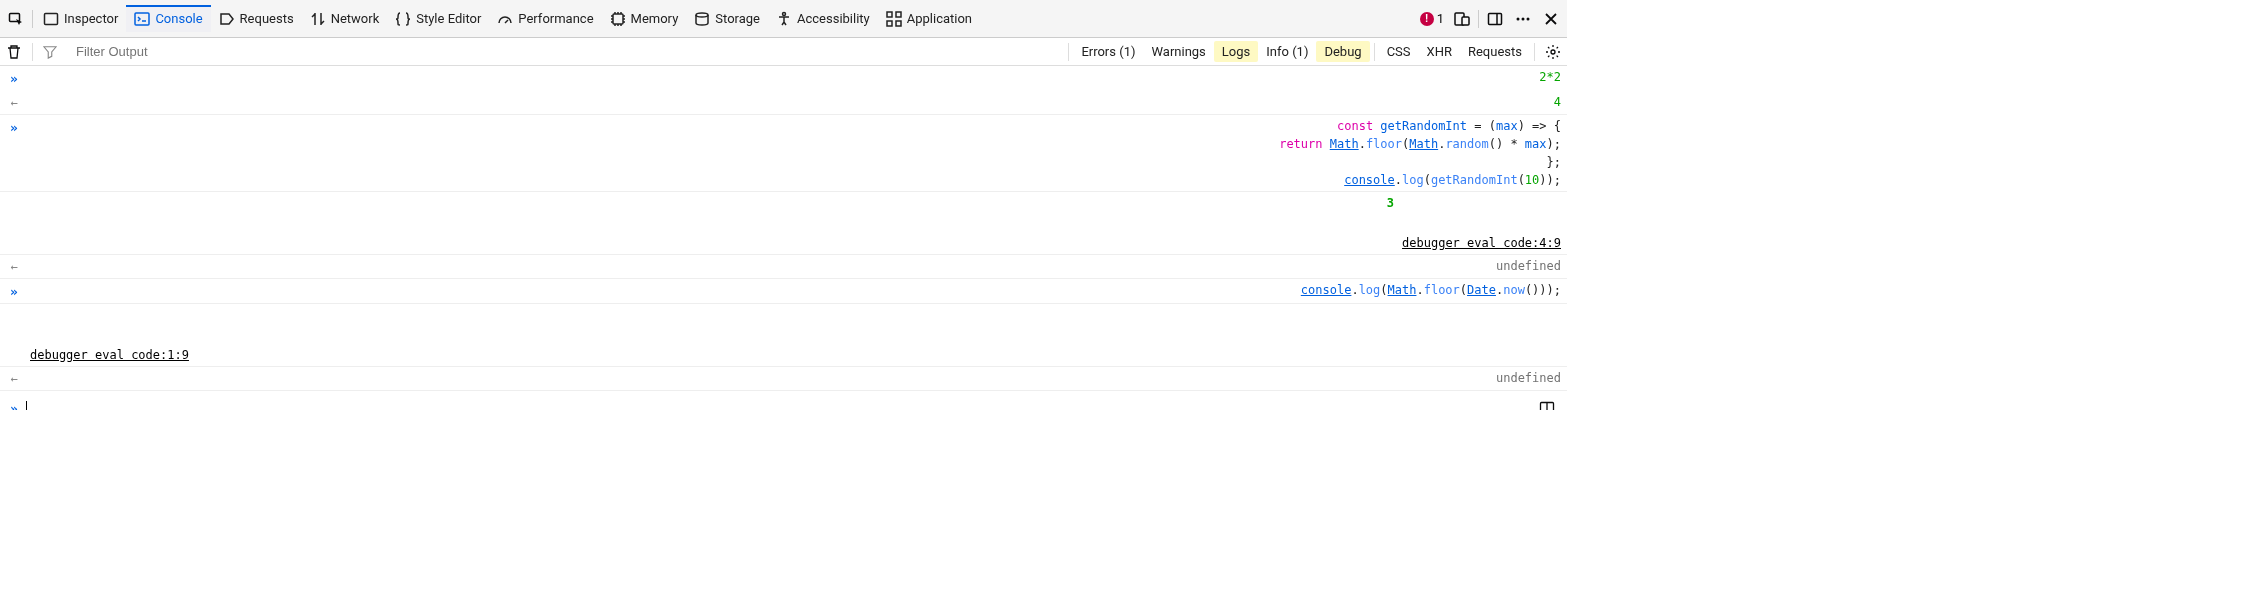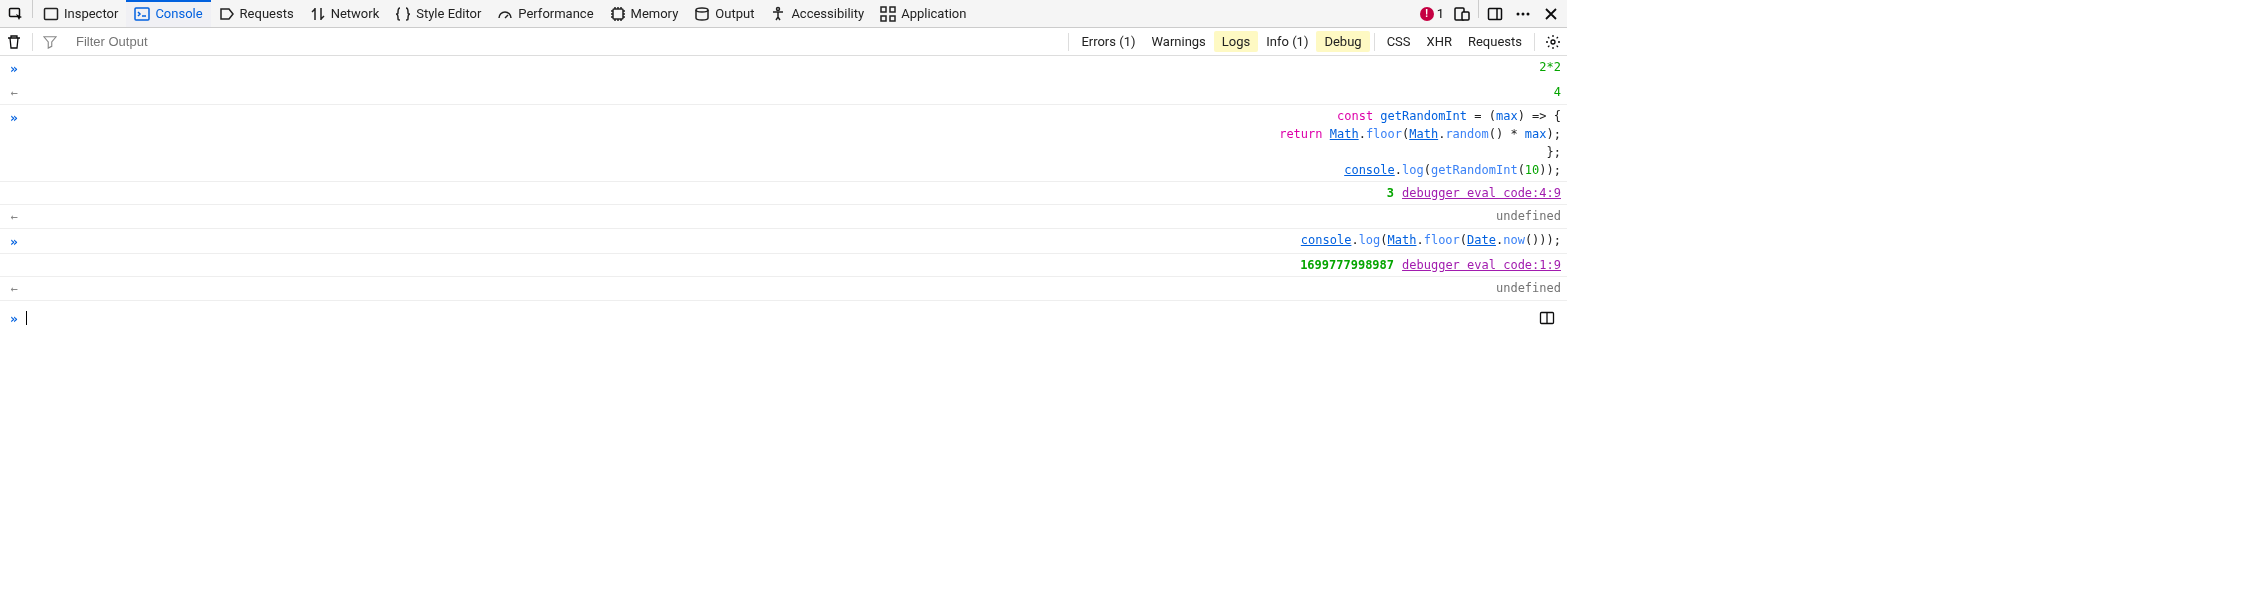--- a/index.html
+++ b/index.html
@@ -8,21 +8,22 @@
     font-size: 13px;
     background: #fff;
     color: #0c0c0d;
     width: 1567px;
     height: 410px;
     overflow: hidden;
   }
 
   .toolbar {
     display: flex;
-    height: 28px;
+    align-items: center;
+    height: 38px;
     background: #f5f5f5;
     border-bottom: 1px solid #ccc;
     padding: 0 2px;
   }
   .toolbar-btn {
     display: flex;
     align-items: center;
     gap: 5px;
     padding: 4px 8px;
     height: 27px;
@@ -123,24 +124,25 @@
     padding-top: 1px;
   }
   .row-icon.input { color: #0060df; font-weight: bold; }
   .row-icon.output { color: #888; }
   .row-content {
     flex: 1;
     white-space: pre;
     padding-left: 4px;
   }
   .row-src {
-    color: #a21caf;
+    color: #000000;
     text-decoration: underline;
     cursor: pointer;
     padding-left: 8px;
+    margin-top: 40px;
   }
 
   .tok-num { color: #05a500; }
   .tok-kw { color: #dd00a9; }
   .tok-def { color: #0060df; }
   .tok-fn { color: #3b82f6; }
   .tok-obj { color: #0060df; text-decoration: underline; }
   .tok-punct { color: #222; }
   .tok-result-num { color: #05a500; font-weight: 600; }
   .tok-undef { color: #737373; }
@@ -224,21 +226,21 @@
         <rect x="3" y="3" width="10" height="10" rx="1"></rect>
         <path d="M5 1v2M8 1v2M11 1v2M5 13v2M8 13v2M11 13v2M1 5h2M1 8h2M1 11h2M13 5h2M13 8h2M13 11h2"></path>
       </svg>
     <span>Memory</span>
   </div>
   <div class="toolbar-btn">
     <svg viewBox="0 0 16 16" fill="none" stroke="currentColor" stroke-width="1.5">
         <ellipse cx="8" cy="4" rx="6" ry="2"></ellipse>
         <path d="M2 4v8c0 1.1 2.7 2 6 2s6-.9 6-2V4"></path>
       </svg>
-    <span>Output</span>
+    <span>Storage</span>
   </div>
   <div class="toolbar-btn">
     <svg viewBox="0 0 16 16" fill="none" stroke="currentColor" stroke-width="1.5">
         <circle cx="8" cy="3" r="1.5"></circle>
         <path d="M3 6h10M8 6v5M6 14l2-3 2 3"></path>
       </svg>
     <span>Accessibility</span>
   </div>
   <div class="toolbar-btn">
     <svg viewBox="0 0 16 16" fill="none" stroke="currentColor" stroke-width="1.5">
@@ -341,21 +343,20 @@
     <span class="row-icon output chev-out"></span>
     <div class="row-content"><span class="tok-undef">undefined</span></div>
   </div>
 
   <div class="row">
     <span class="row-icon input chev-in"></span>
     <div class="row-content"><span class="tok-obj">console</span><span class="tok-punct">.</span><span class="tok-fn">log</span><span class="tok-punct">(</span><span class="tok-obj">Math</span><span class="tok-punct">.</span><span class="tok-fn">floor</span><span class="tok-punct">(</span><span class="tok-obj">Date</span><span class="tok-punct">.</span><span class="tok-fn">now</span><span class="tok-punct">()));</span></div>
   </div>
   <div class="row">
     <span class="row-icon"></span>
-    <div class="row-content"><span class="tok-result-num">1699777998987</span></div>
     <a class="row-src">debugger eval code:1:9</a>
   </div>
   <div class="row">
     <span class="row-icon output chev-out"></span>
     <div class="row-content"><span class="tok-undef">undefined</span></div>
   </div>
 
   <div class="prompt-row">
     <span class="row-icon input chev-in prompt-caret"></span>
     <span class="cursor"></span>

